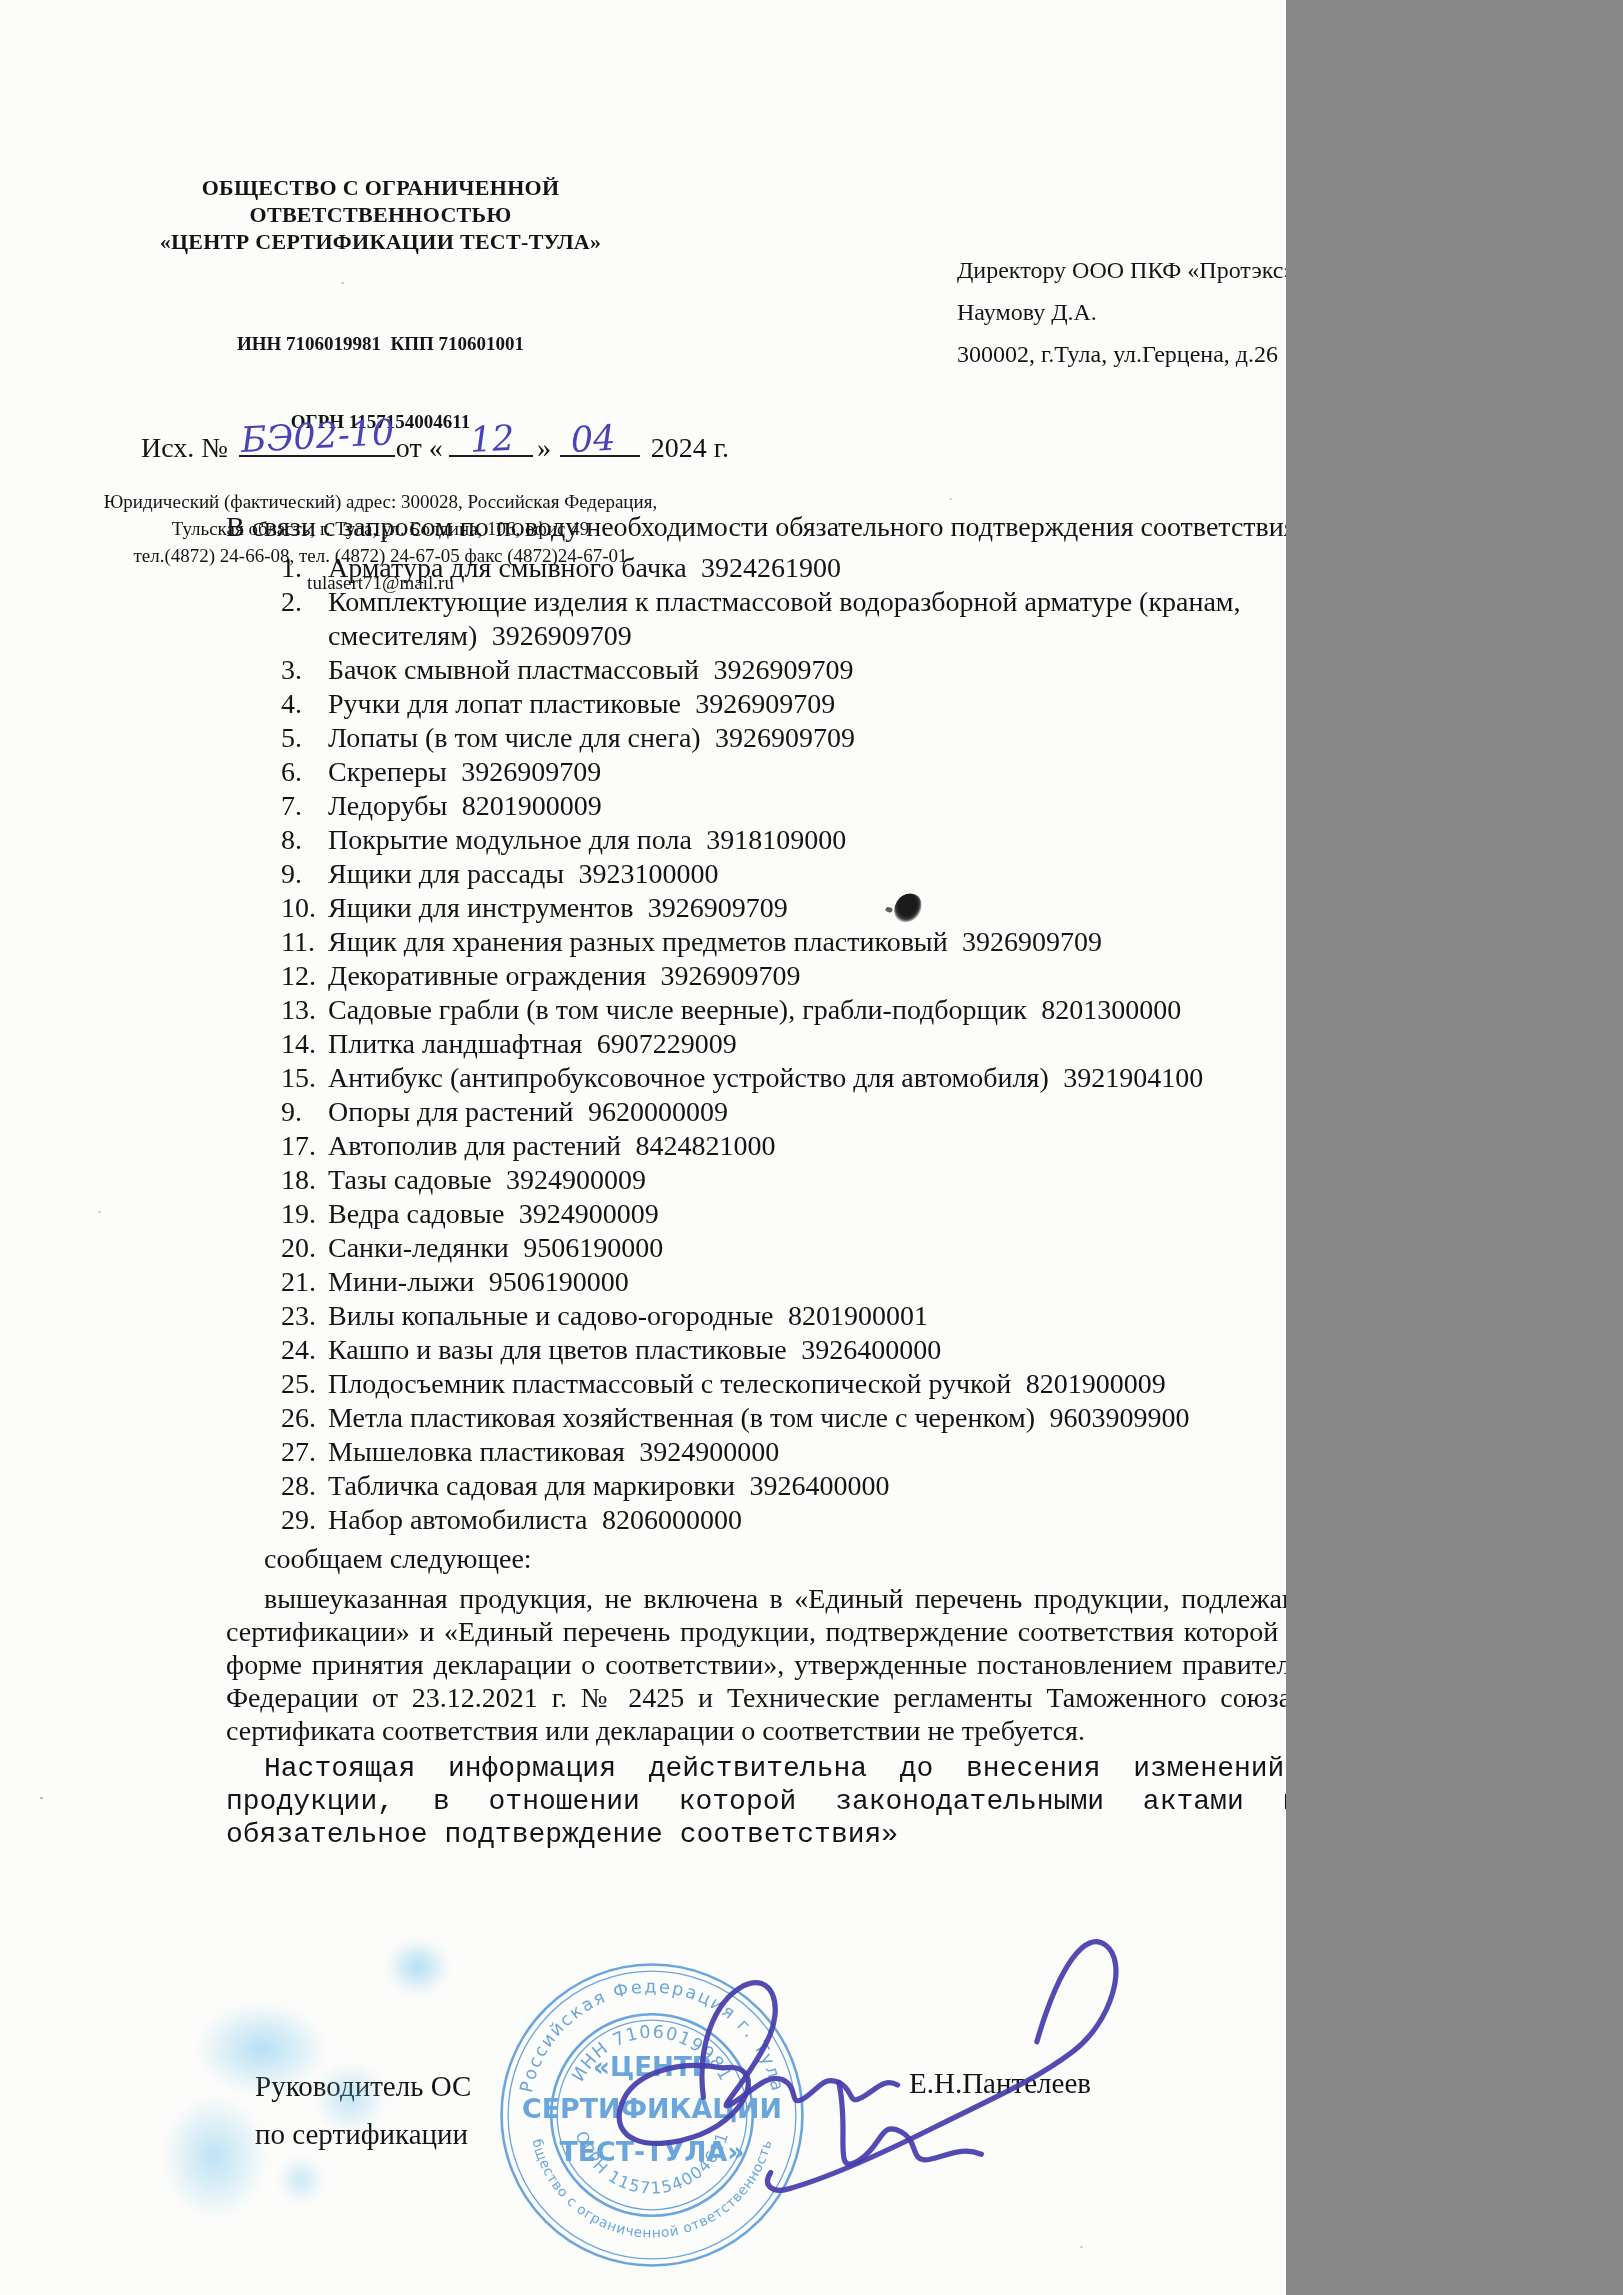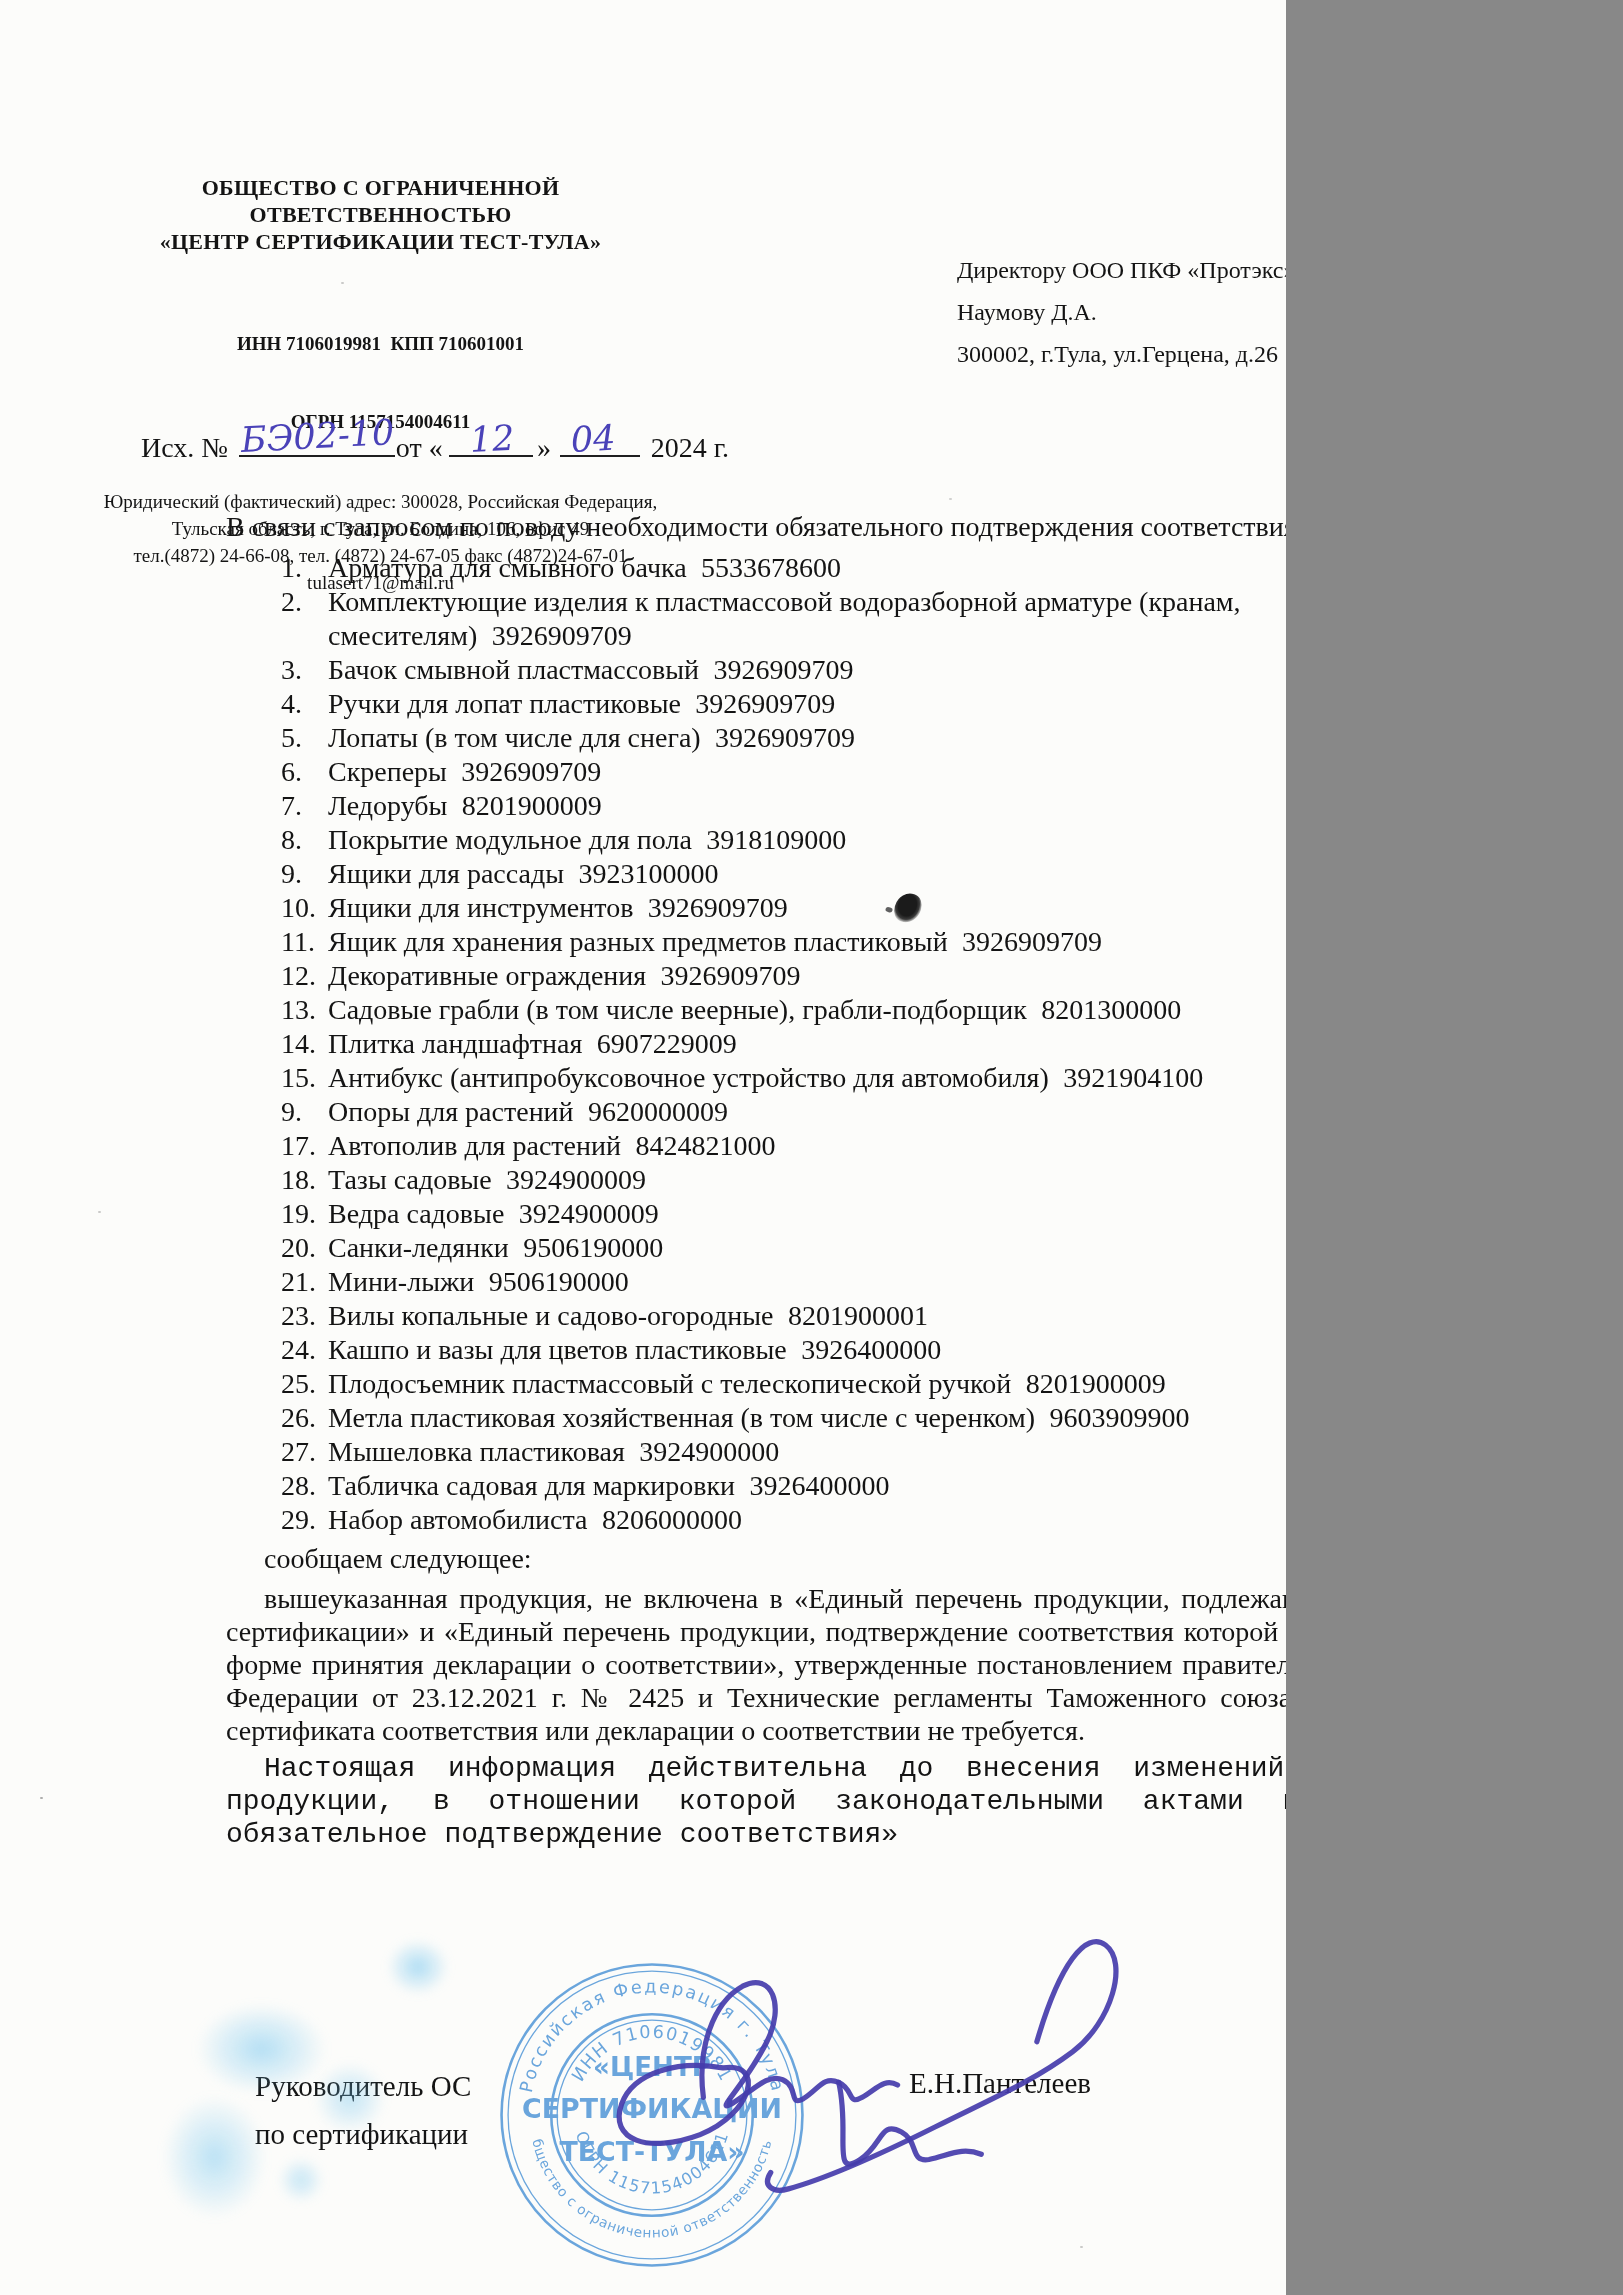--- a/index.html
+++ b/index.html
@@ -110,21 +110,21 @@
   </div>
 
   <div class="ref-line"><span>Исх. №</span><span class="uline w1"><span class="hw">БЭ02-10</span></span><span>от «</span><span class="uline w2"><span class="hw" style="left:22px;">12</span></span><span>»</span><span class="uline w3"><span class="hw" style="left:11.8px;">04</span></span><span>2024 г.</span></div>
 
   <div class="content">
     <p class="intro">В связи с запросом по поводу необходимости обязательного подтверждения соответствия продукции:</p>
 
     <div class="plist">
         <div class="item">
         <span class="num">1.</span>
-        <span class="text"><span>Арматура для смывного бачка</span><span class="code">5533678600</span></span>
+        <span class="text"><span>Арматура для смывного бачка</span><span class="code">3924261900</span></span>
       </div>
         <div class="item">
         <span class="num">2.</span>
         <span class="text"><span>Комплектующие изделия к пластмассовой водоразборной арматуре (кранам, смесителям)</span><span class="code">3926909709</span></span>
       </div>
         <div class="item">
         <span class="num">3.</span>
         <span class="text"><span>Бачок смывной пластмассовый</span><span class="code">3926909709</span></span>
       </div>
         <div class="item">

